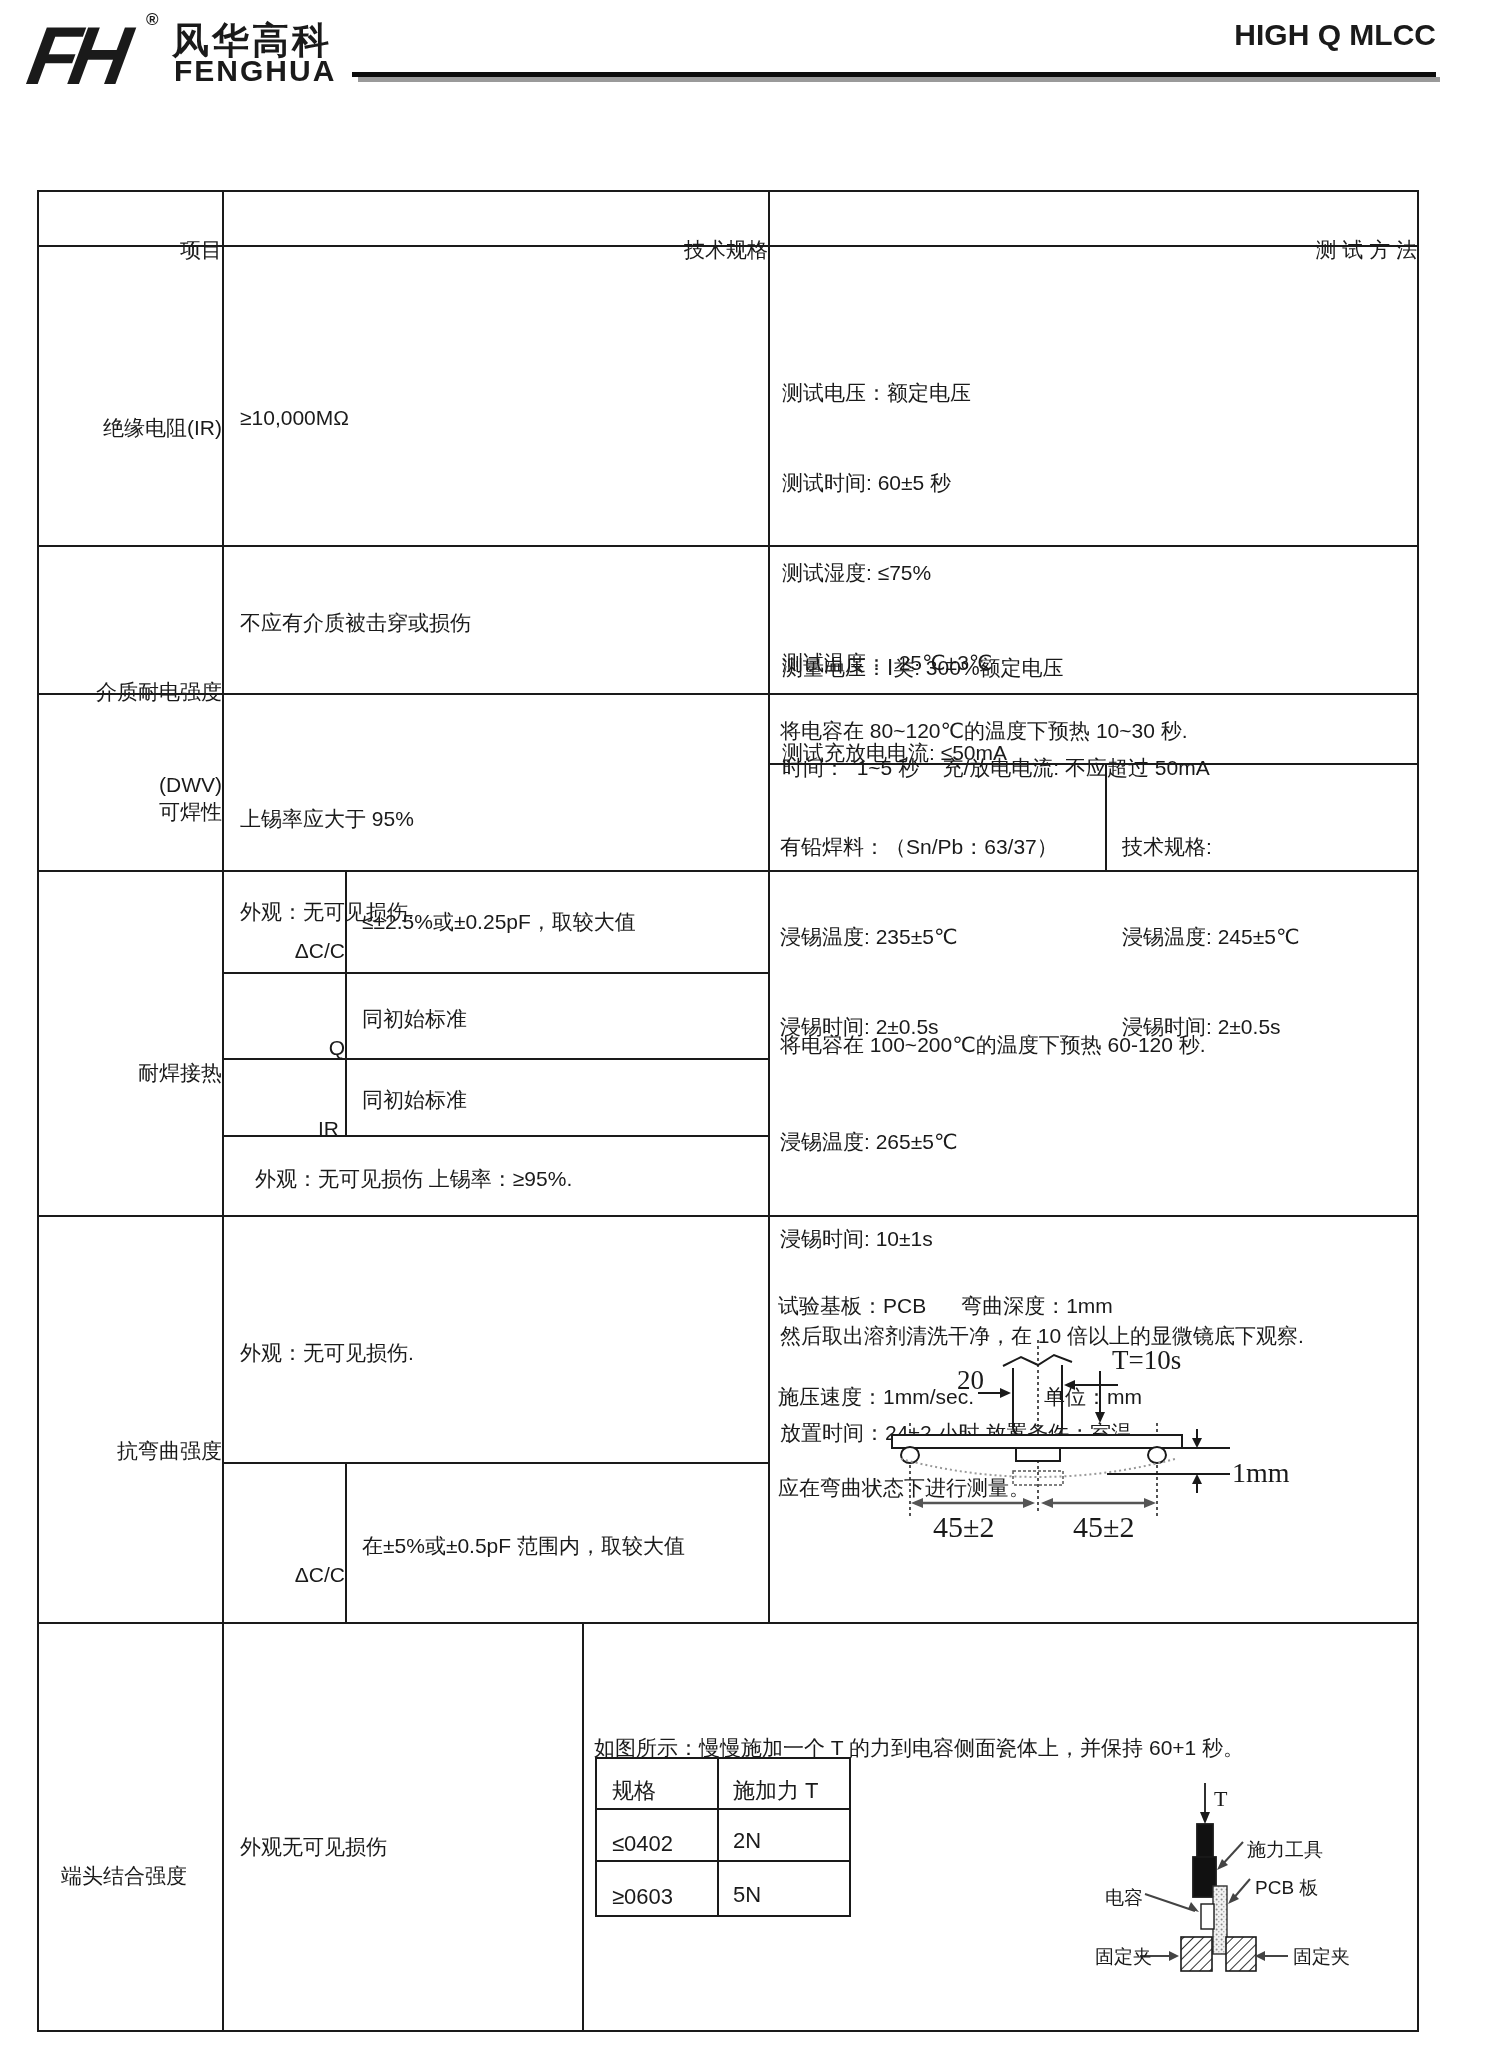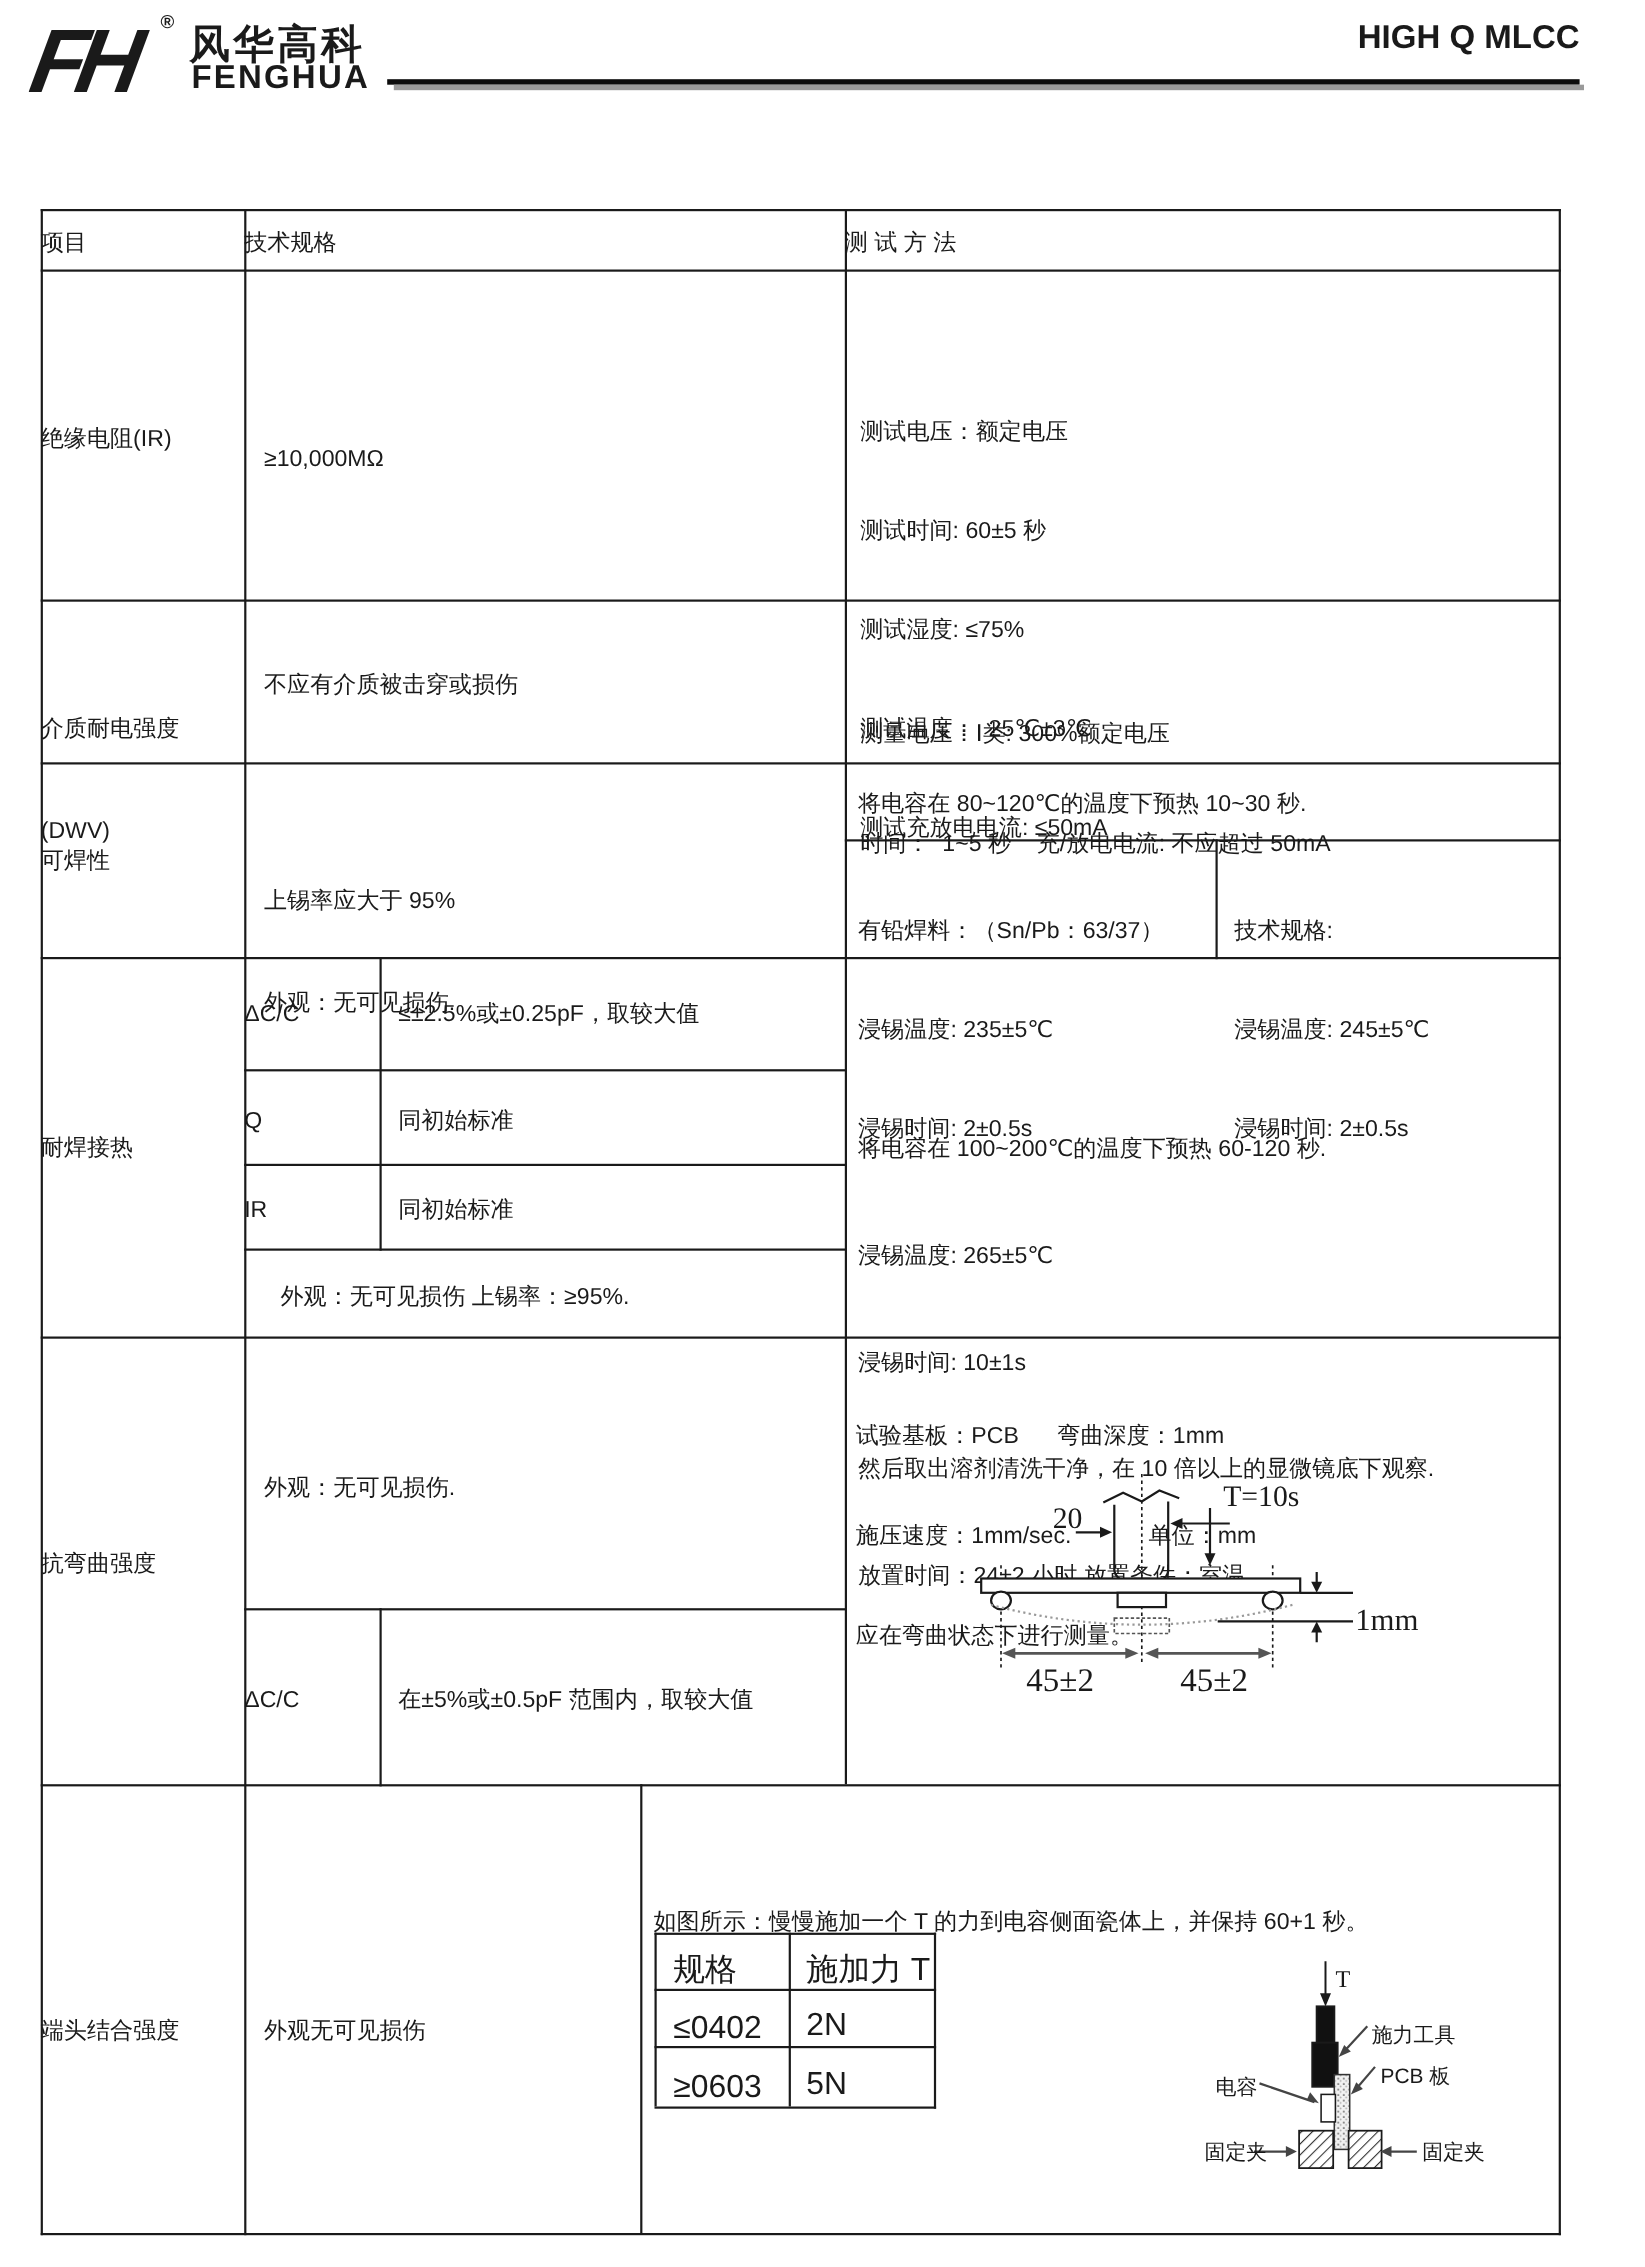--- a/index.html
+++ b/index.html
@@ -1,33 +1,33 @@
 <!DOCTYPE html>
 <html><head>
 <meta charset="utf-8">
 <style>
   html,body{margin:0;padding:0;background:#fff;}
   #page{position:relative;width:1495px;height:2061px;background:#fff;overflow:hidden;
         font-family:"Liberation Sans","DejaVu Sans",sans-serif;color:#1a1a1a;}
   .hl{position:absolute;height:2px;background:#1a1a1a;}
   .vl{position:absolute;width:2px;background:#1a1a1a;}
   .t{position:absolute;font-size:21px;white-space:pre;line-height:30px;}
-  .c{text-align:left;}
+  .c{text-align:right;margin-top:29px;}
   .lh30 div{line-height:30px;}
   .lh31 div{line-height:31px;}
   .lh33 div{line-height:33px;}
   .lh37 div{line-height:37px;}
   .lh40 div{line-height:40px;}
   .brand-cn{position:absolute;left:172px;top:16px;font-size:37px;font-weight:bold;letter-spacing:3px;}
   .brand-en{position:absolute;left:174px;top:54px;font-size:30px;font-weight:bold;letter-spacing:2px;}
   .doc-title{position:absolute;left:1036px;top:18px;width:400px;text-align:right;font-size:30px;font-weight:bold;}
   .reg{position:absolute;left:146px;top:10px;font-size:17px;font-weight:bold;}
   .rule-b{position:absolute;left:352px;top:72px;width:1084px;height:5px;background:#0c0c0c;}
   .rule-g{position:absolute;left:358px;top:77px;width:1082px;height:5px;background:#9a9a9a;}
-  .ft{font-size:29px;}
+  .ft{font-size:22px;}
   svg text{font-family:"Liberation Serif","DejaVu Serif",serif;fill:#1a1a1a;}
   svg .cjk{font-family:"Liberation Sans","DejaVu Sans",sans-serif;}
 </style>
 </head>
 <body>
 
 <div id="page">
 
   <svg style="position:absolute;left:26px;top:8px" width="130" height="92" viewBox="0 0 130 92">
     <g transform="skewX(-10) translate(12,0)">

